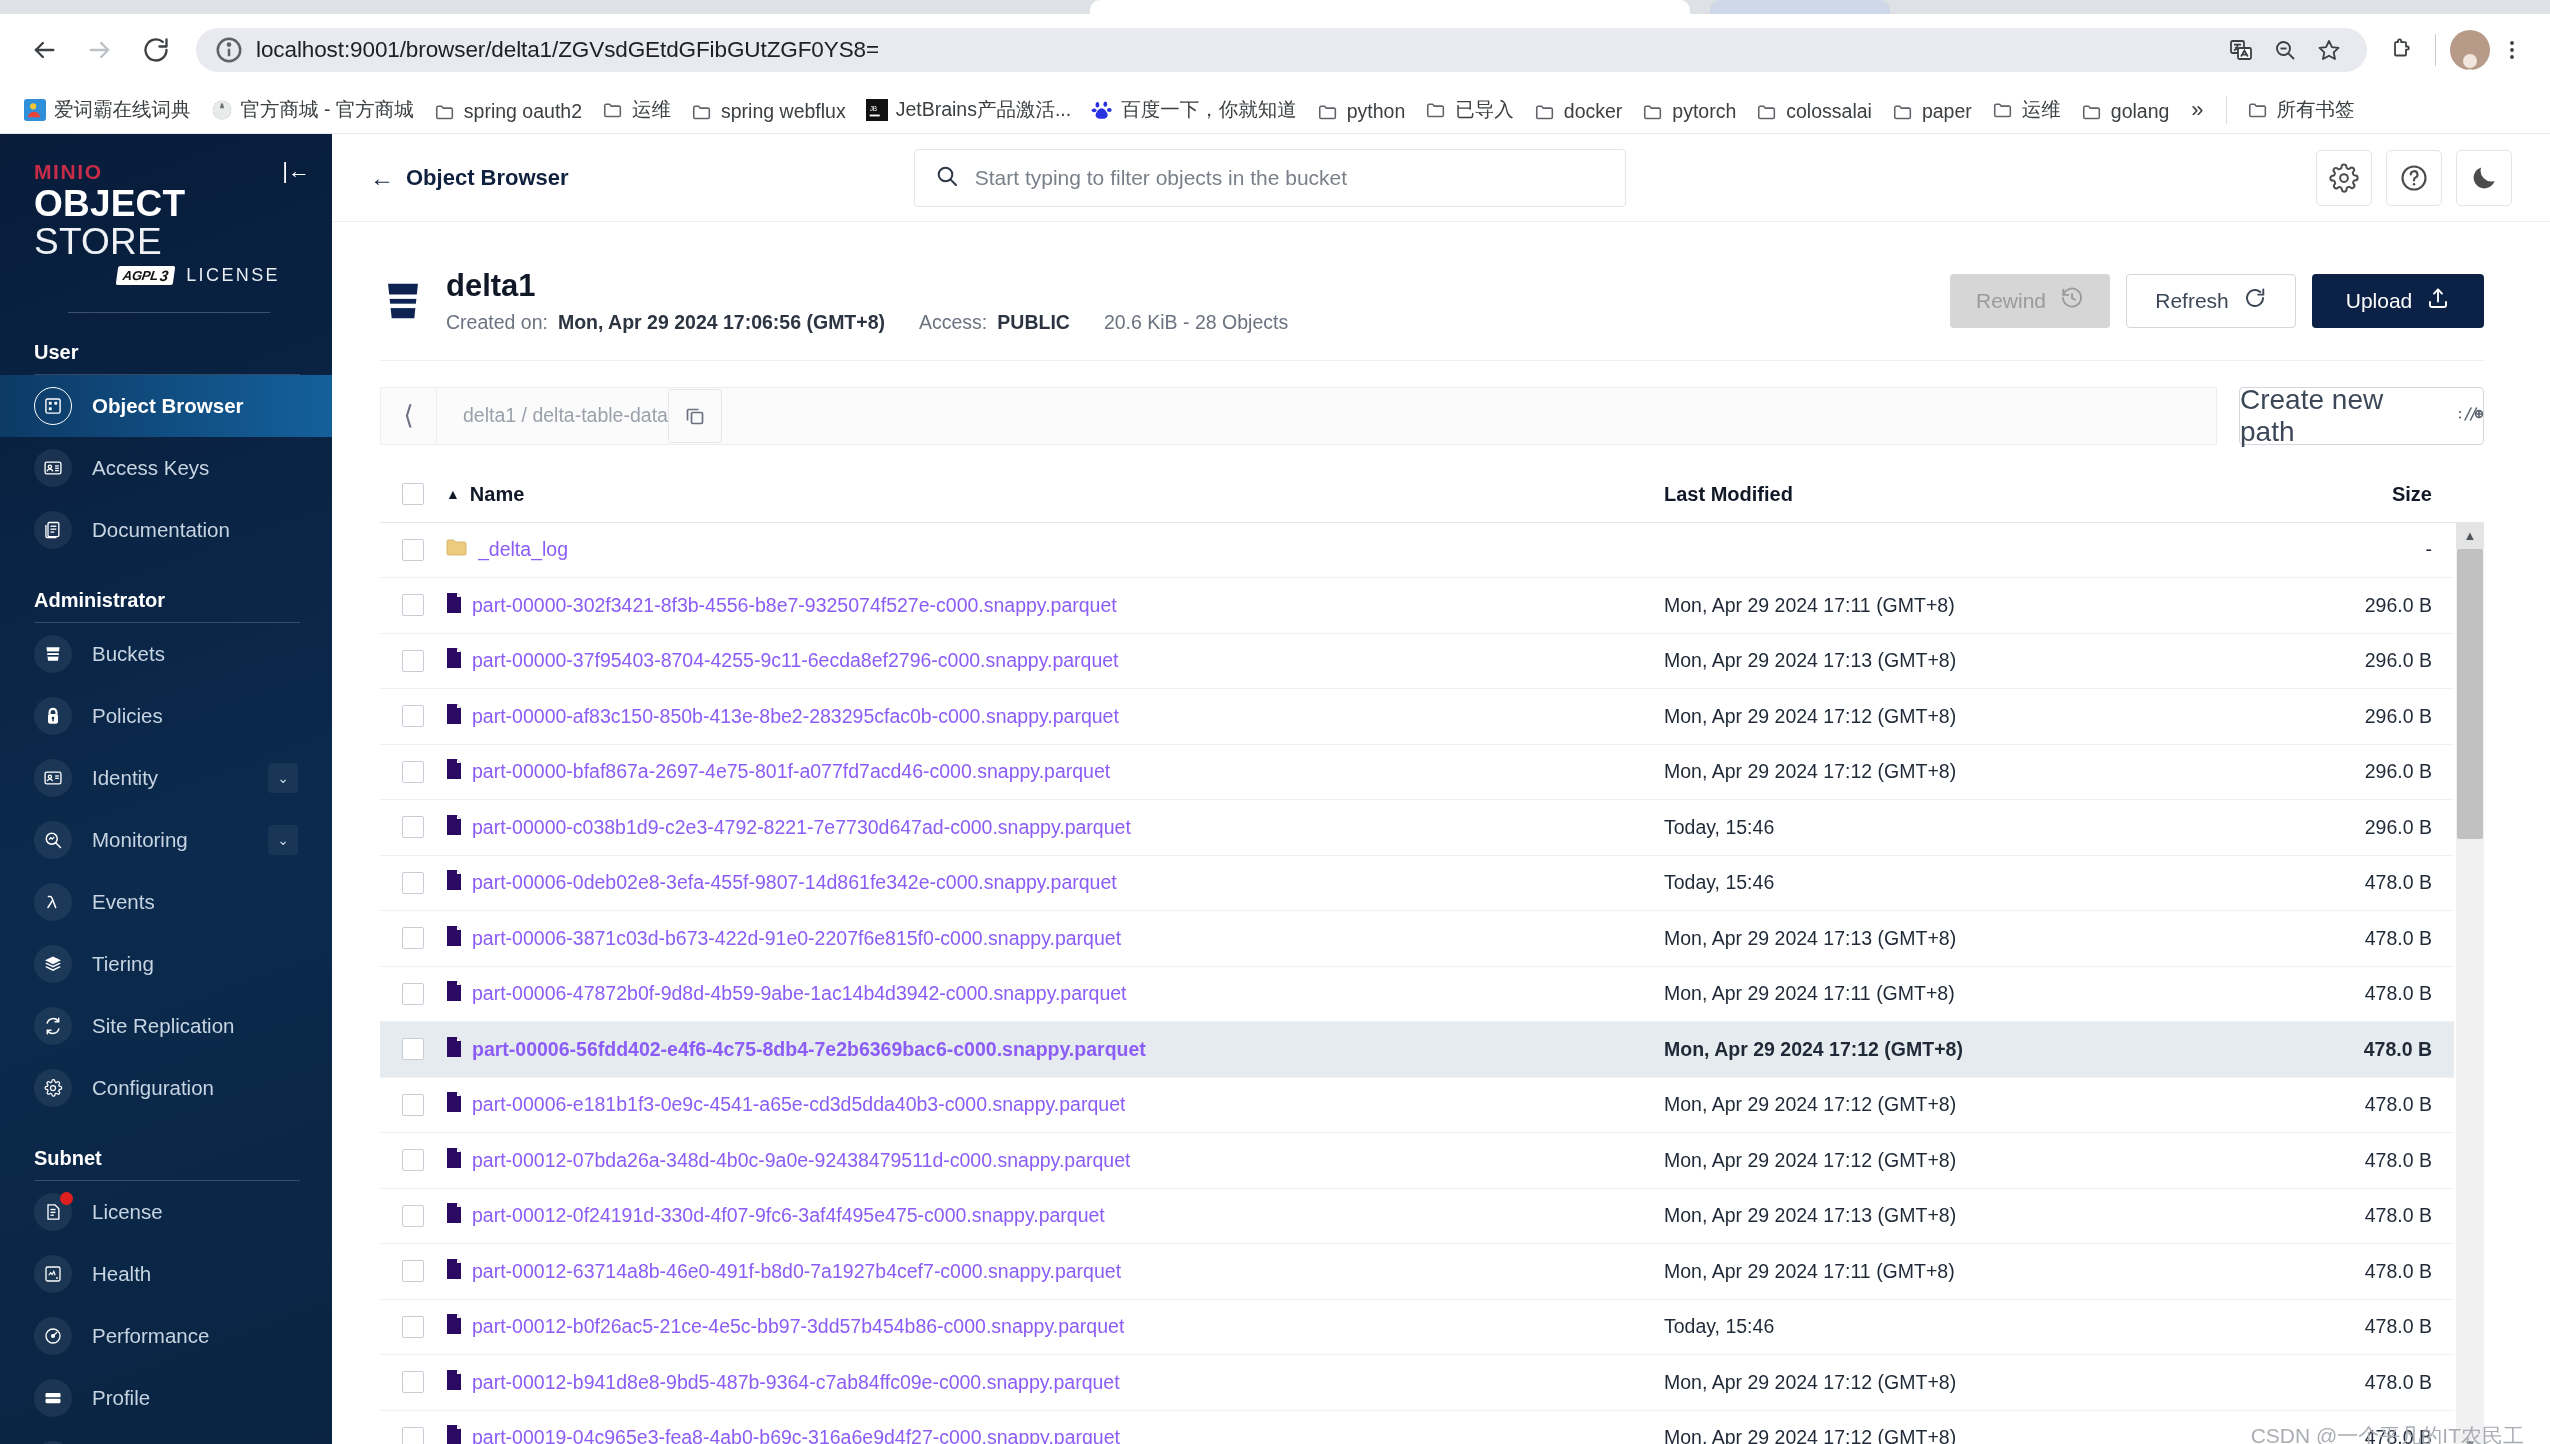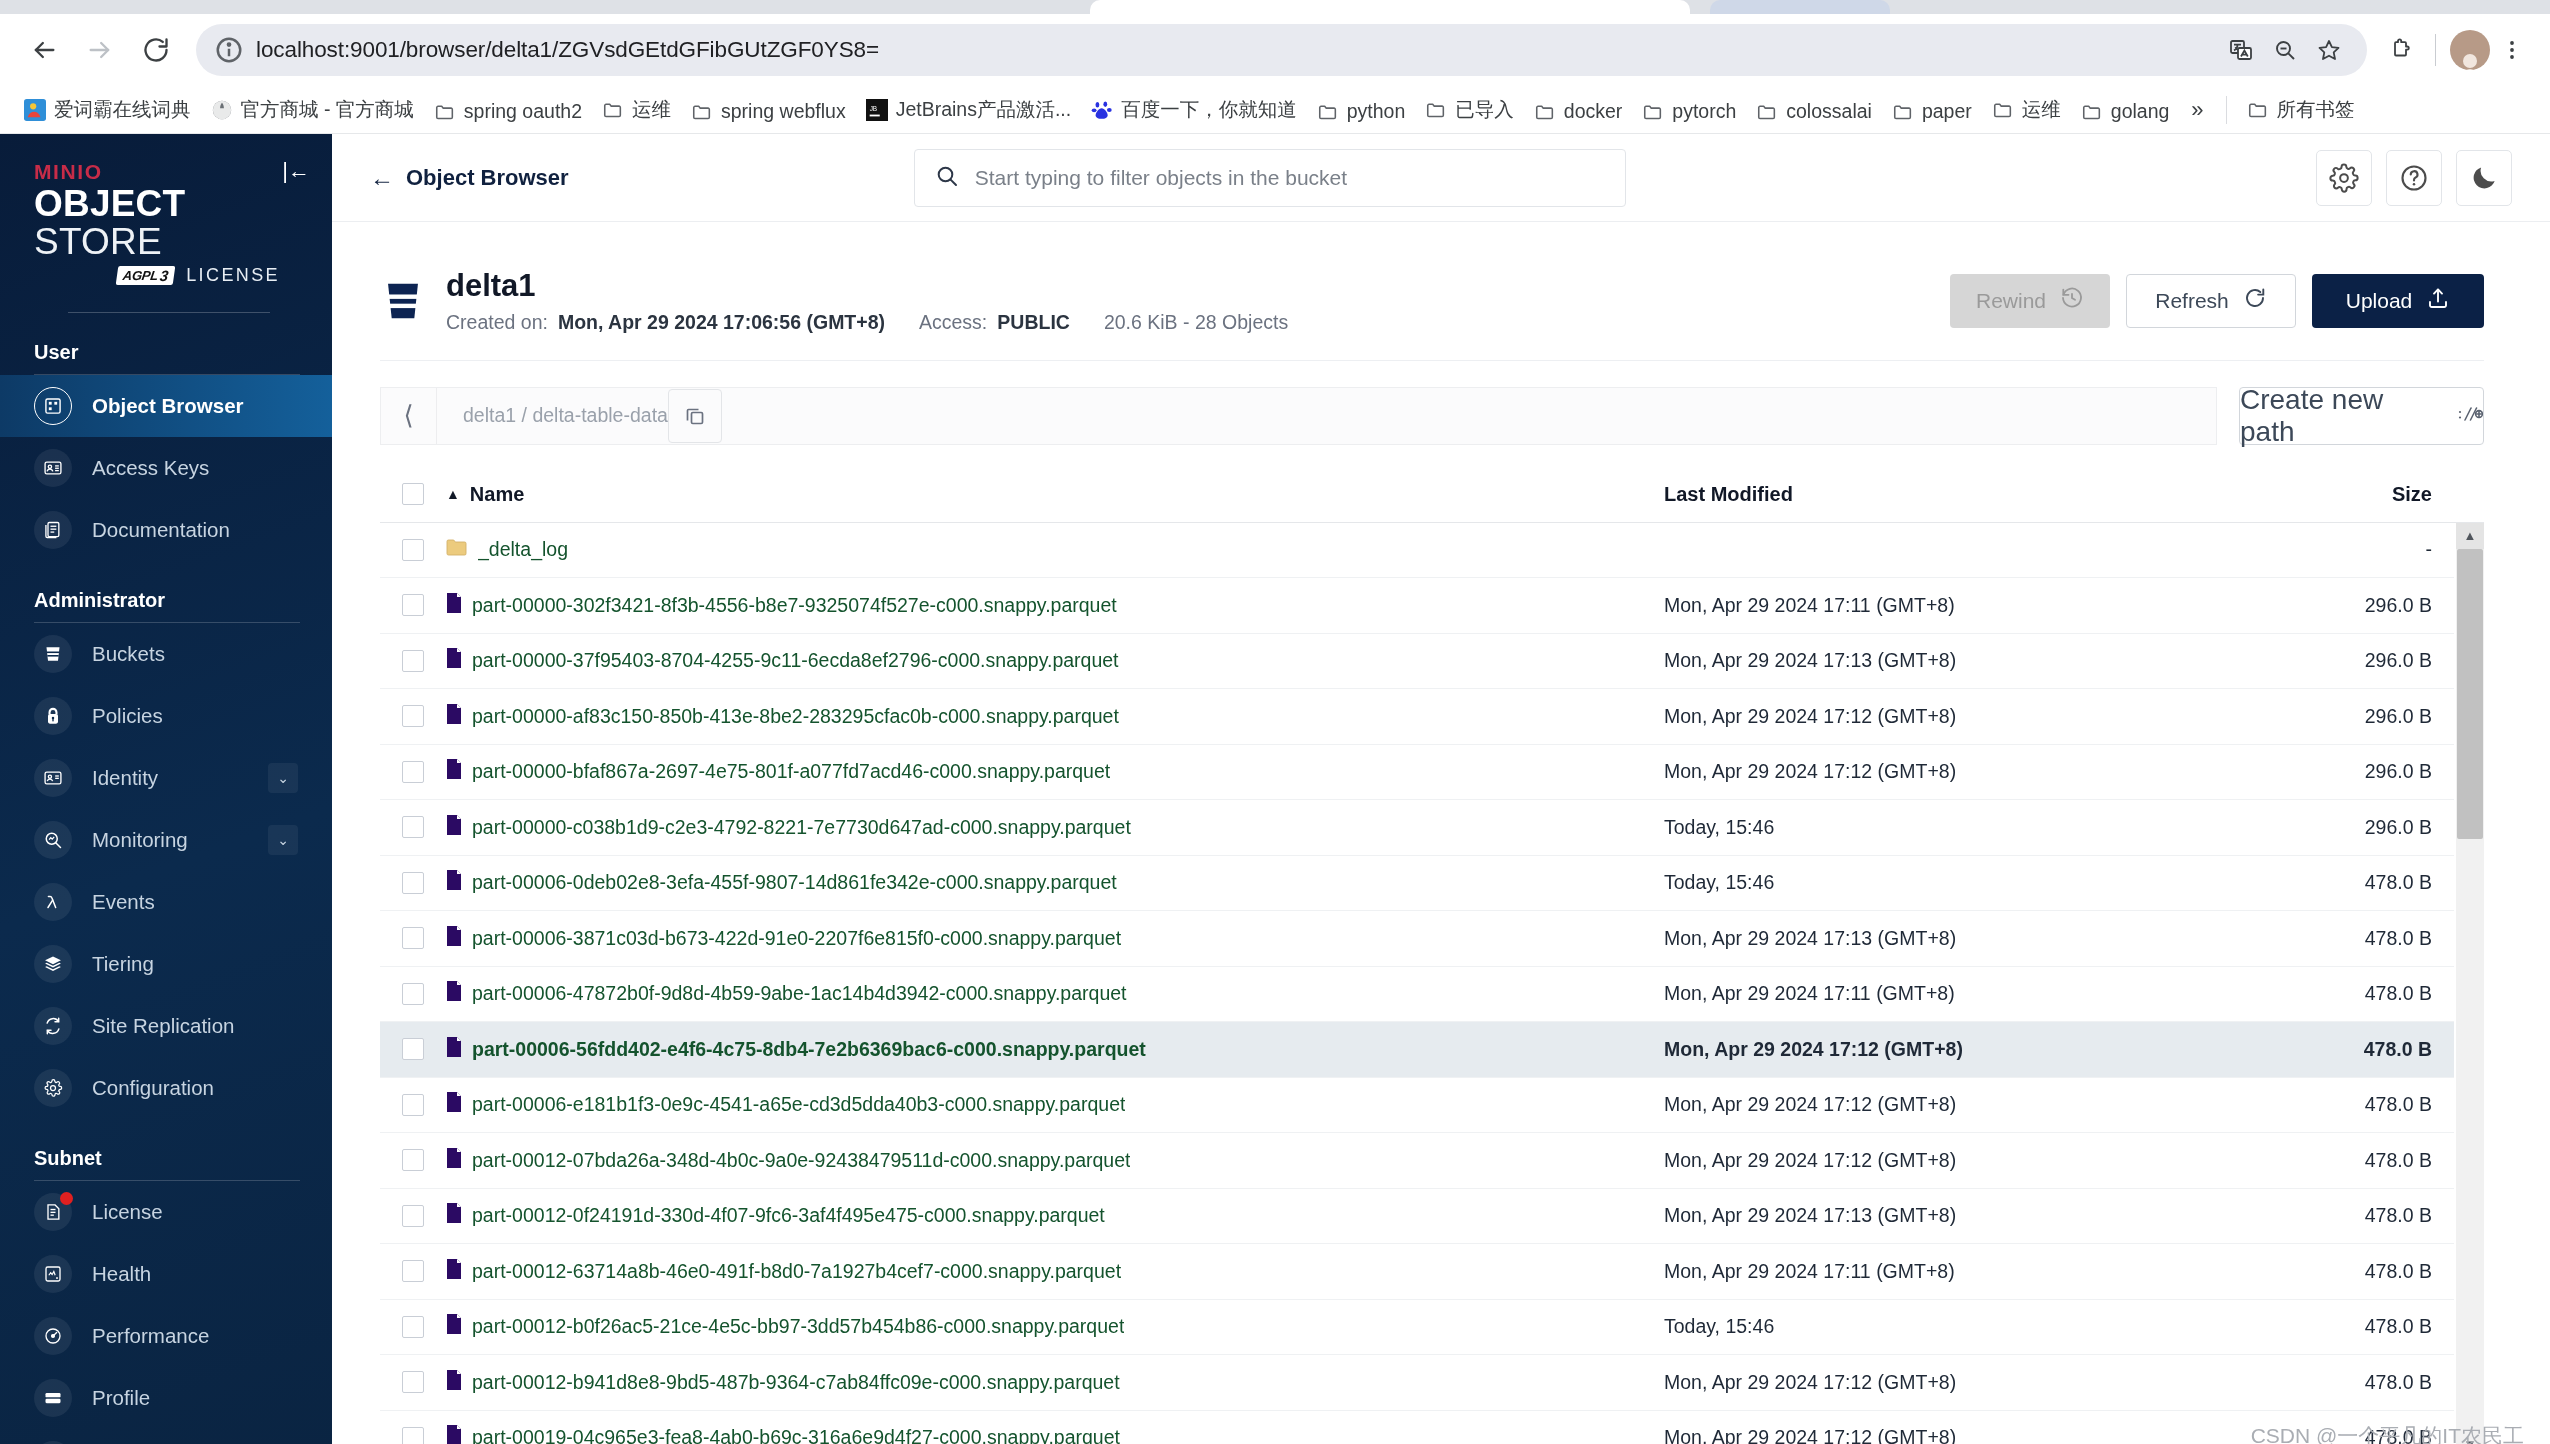--- a/index.html
+++ b/index.html
@@ -38,21 +38,21 @@
     display: flex; align-items: center; justify-content: center;
     border-radius: 50%;
     color: #3c4043;
     flex: 0 0 auto;
   }
   .nav-btn.disabled { color: #bdc1c6; }
   .nav-btn svg { width: 28px; height: 28px; }
 
   .omnibox {
     flex: 1 1 auto;
-    height: 52px;
+    height: 44px;
     background: #e8eaf0;
     border-radius: 26px;
     display: flex; align-items: center;
     padding: 0 18px;
     margin-left: 10px;
     min-width: 0;
   }
   .omnibox .site-info {
     width: 30px; height: 30px;
     flex: 0 0 auto;
@@ -337,21 +337,21 @@
     flex: 1 1 auto; min-height: 0; overflow: hidden;
     position: relative; padding-right: 30px;
   }
   .row {
     display: flex; align-items: center;
     height: 55.5px;
     border-bottom: 1px solid #eff1f3;
     font-size: 19.5px; color: #1f2937;
   }
   .row.selected { background: #e6ebef; font-weight: bold; }
-  .row .c-name { color: #14532d; }
+  .row .c-name { color: #8b5cf6; }
   .row .c-mod  { color: #1f2937; }
   .row .c-size { color: #1f2937; }
   .row.selected .c-name, .row.selected .c-mod, .row.selected .c-size { font-weight: bold; }
   .row .fname { white-space: nowrap; overflow: hidden; text-overflow: ellipsis; }
 
   .file-icon { width: 16px; height: 22px; flex:0 0 auto; }
   .folder-icon { width: 22px; height: 20px; flex:0 0 auto; }
 
   
   .vscroll {

